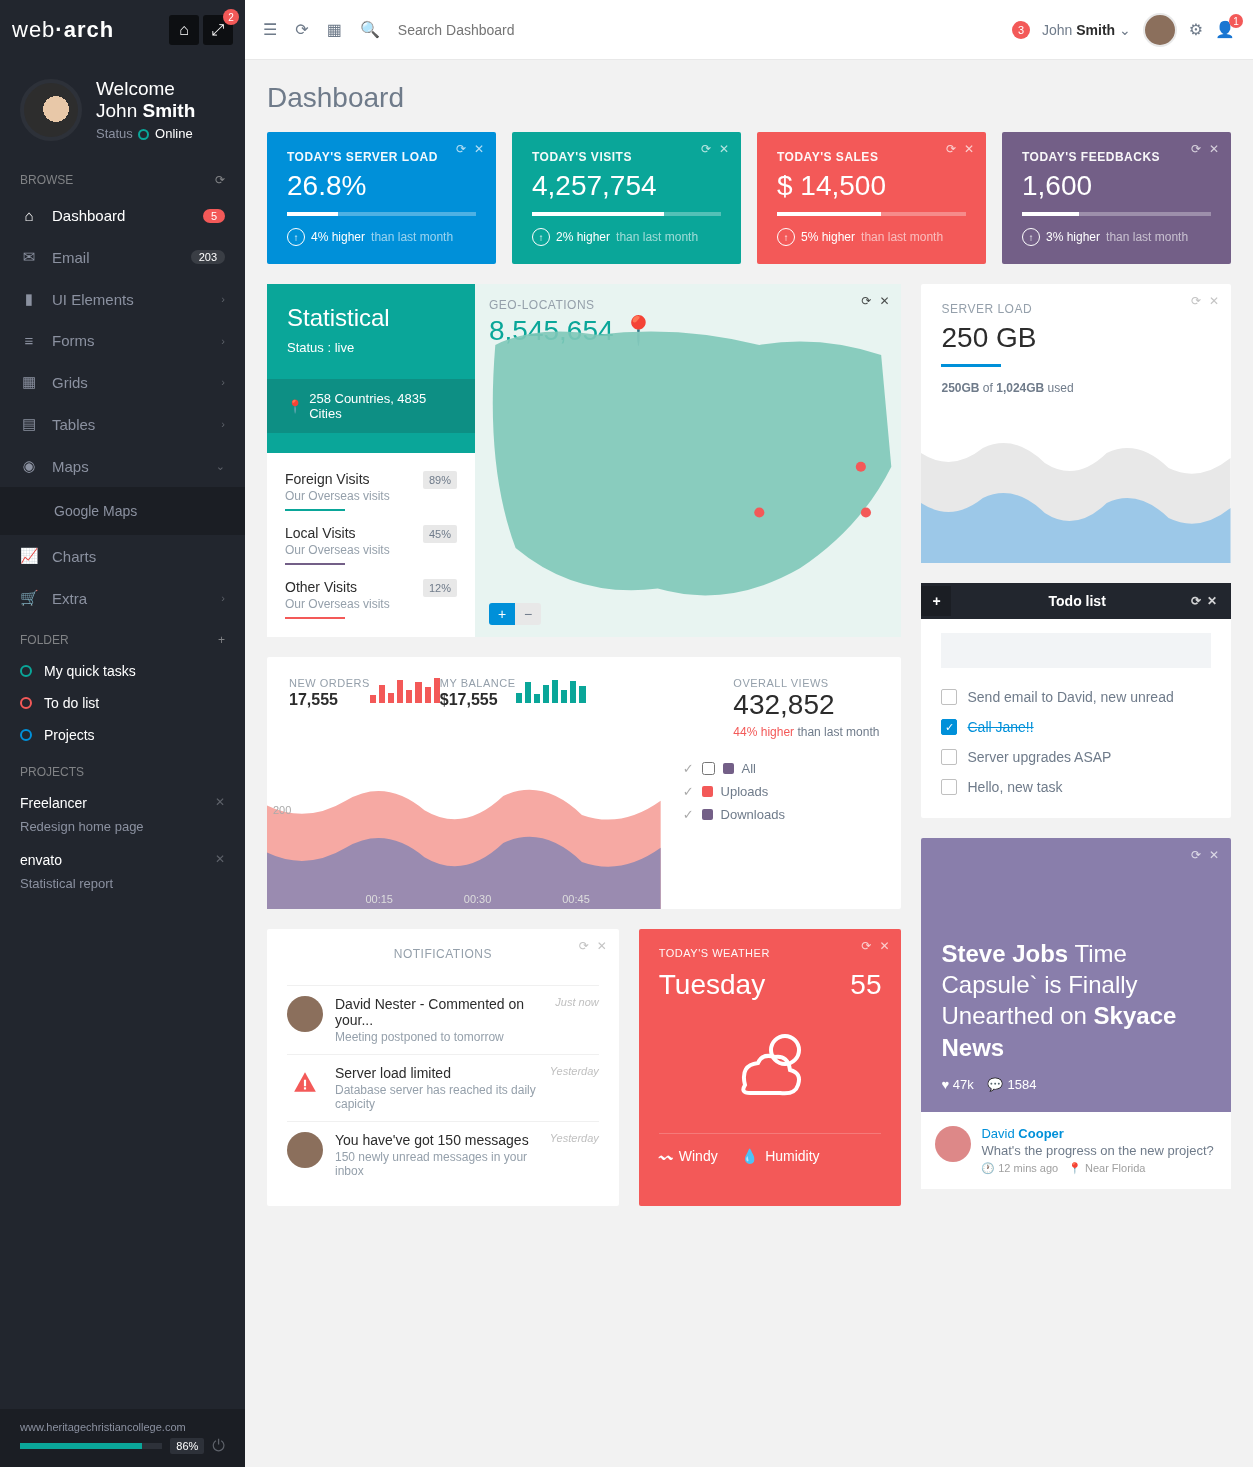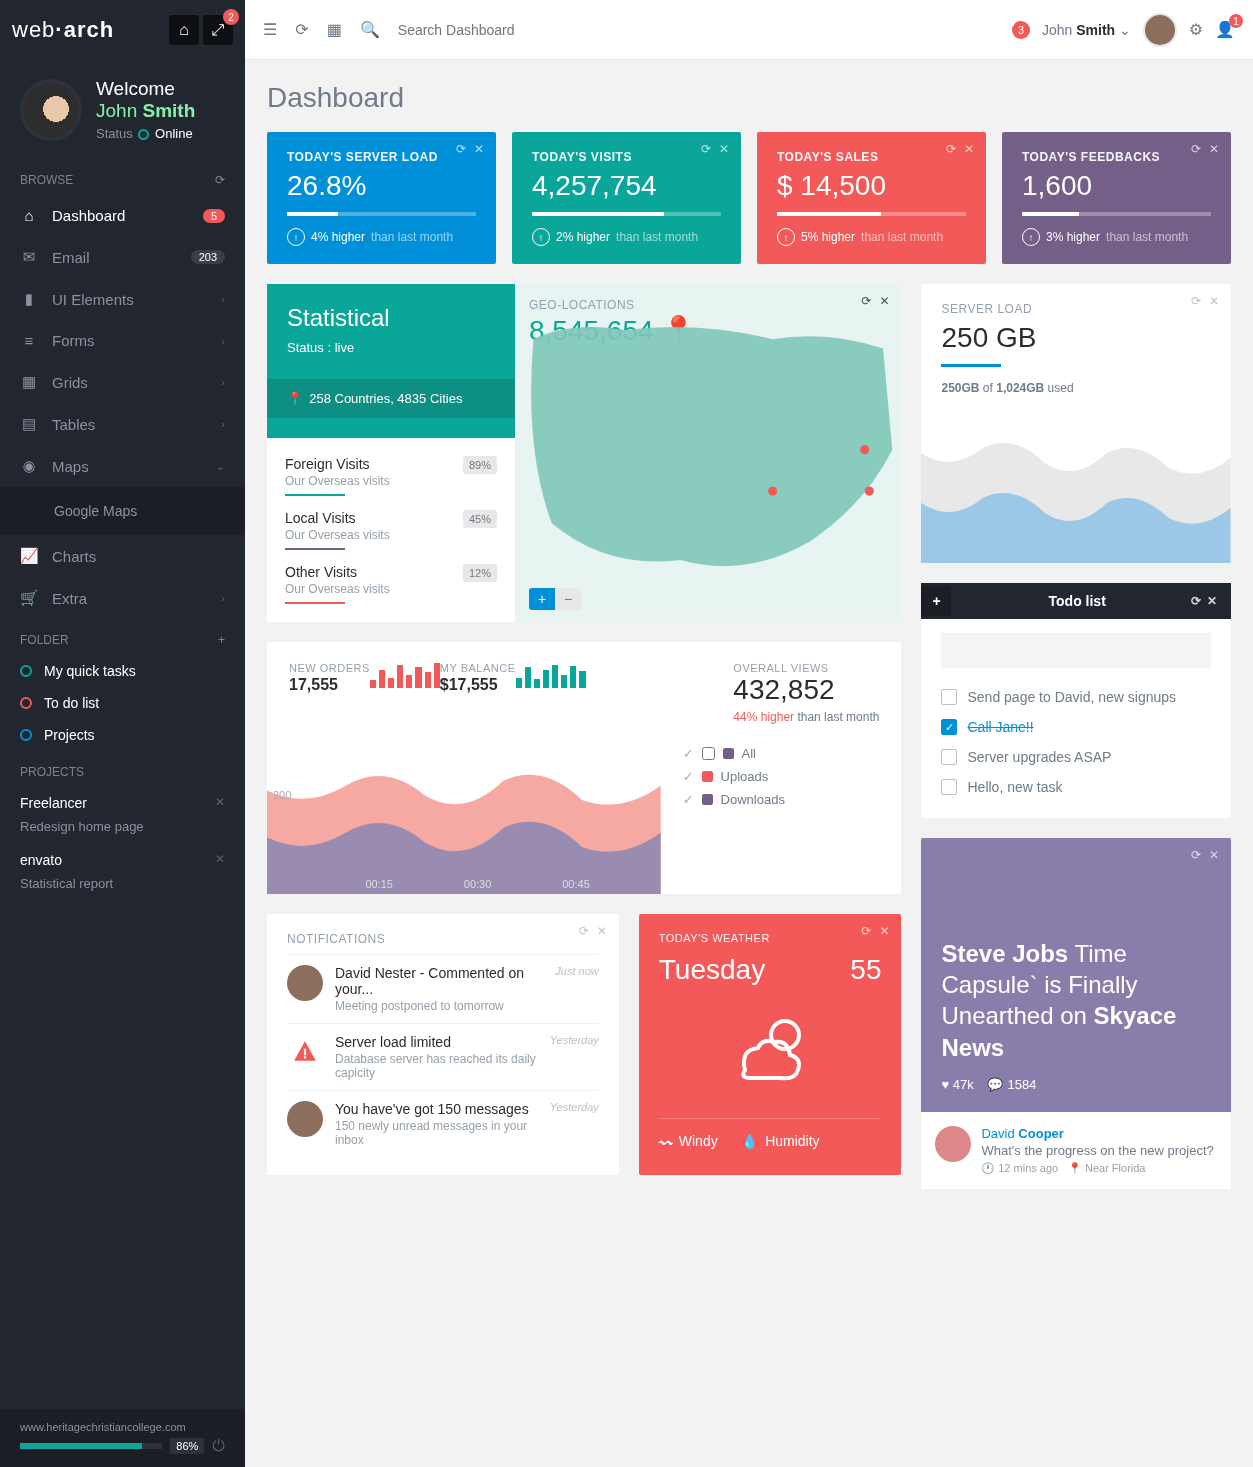--- a/index.html
+++ b/index.html
@@ -11,21 +11,21 @@
     .logo { color: #fff; font-size: 22px; font-weight: 300; letter-spacing: 1px; flex: 1; }
     .logo b { font-weight: 700; }
     .logo-icons { display: flex; gap: 4px; }
     .logo-icon-btn { width: 30px; height: 30px; background: #0d0f12; color: #fff; display: flex; align-items: center; justify-content: center; border-radius: 3px; position: relative; }
     .logo-icon-btn .badge { position: absolute; top: -6px; right: -6px; background: #f35958; color: #fff; font-size: 10px; border-radius: 50%; width: 16px; height: 16px; display: flex; align-items: center; justify-content: center; }
     
     .profile { padding: 18px 20px; display: flex; gap: 14px; align-items: center; }
     .avatar-lg { width: 62px; height: 62px; border-radius: 50%; background: #8b6f5c; border: 4px solid #2d3139; background-image: radial-gradient(circle at 32px 26px, #e8c8a8 0%, #e8c8a8 30%, #2d2d2d 30%); }
     .profile-info { flex: 1; }
     .profile-welcome { color: #fff; font-size: 19px; font-weight: 400; }
-    .profile-name { color: #86efac; font-size: 19px; font-weight: 300; }
+    .profile-name { color: #ffffff; font-size: 19px; font-weight: 300; }
     .profile-name b { font-weight: 600; }
     .profile-status { font-size: 13px; margin-top: 4px; color: #8b91a0; }
     .status-dot { display: inline-block; width: 11px; height: 11px; border: 2px solid #0aa699; border-radius: 50%; vertical-align: middle; margin: 0 2px; }
     .online { color: #fff; }
     
     .sec-heading { padding: 14px 20px 8px; font-size: 12px; color: #808285; text-transform: uppercase; display: flex; justify-content: space-between; align-items: center; }
     .sec-heading .icon-sm { font-size: 12px; }
     
     .nav-item { display: flex; align-items: center; padding: 12px 20px; color: #8b91a0; font-size: 15px; gap: 14px; cursor: pointer; }
     .nav-item.active { color: #fff; }
@@ -85,21 +85,21 @@
     .stat-foot { font-size: 12px; display: flex; align-items: center; gap: 6px; }
     .stat-foot .arrow-circle { width: 18px; height: 18px; border: 1.5px solid #fff; border-radius: 50%; display: flex; align-items: center; justify-content: center; font-size: 10px; }
     .stat-foot .faded { opacity: 0.6; }
     .card-icons { position: absolute; top: 10px; right: 12px; display: flex; gap: 8px; font-size: 12px; opacity: 0.7; }
     
     .row-two { display: flex; gap: 20px; margin-bottom: 20px; }
     .col-left { flex: 2.05; display: flex; flex-direction: column; gap: 20px; }
     .col-right { flex: 1; display: flex; flex-direction: column; gap: 20px; }
     
     .stat-map { background: #fff; border-radius: 2px; display: flex; position: relative; }
-    .stat-panel { width: 248px; background: #0aa699; color: #fff; padding: 20px; }
+    .stat-panel { width: 208px; background: #0aa699; color: #fff; padding: 20px; }
     .stat-panel h3 { font-weight: 300; font-size: 24px; }
     .stat-status { font-size: 13px; margin-top: 8px; }
     .stat-bar2 { background: #0d8f84; margin: 24px -20px 0; padding: 12px 20px; font-size: 13px; display: flex; align-items: center; gap: 6px;}
     .map-area { flex: 1; position: relative; min-height: 330px; background: linear-gradient(#e8f4f1, #e8f4f1); }
     .geo-header { position: absolute; top: 14px; left: 14px; font-size: 12px; color: #95a0ab; letter-spacing: 0.5px; }
     .geo-val { position: absolute; top: 30px; left: 14px; font-size: 28px; color: #0aa699; font-weight: 300; }
     .map-svg { position: absolute; inset: 0; }
     .visits-list { background: #fff; padding: 18px; display: flex; flex-direction: column; gap: 14px; }
     .visit-row { display: flex; align-items: flex-start; gap: 10px; }
     .visit-info { flex: 1; }
@@ -135,21 +135,21 @@
     .ov-sub { font-size: 12px; color: #6f7b8a; margin-top: 4px; }
     .ov-sub .hl { color: #f35958; }
     .legend-list { padding: 12px 22px; display: flex; flex-direction: column; gap: 8px; font-size: 13px; color: #6f7b8a; }
     .legend-row { display: flex; align-items: center; gap: 8px; }
     .legend-check { color: #aaa; }
     .legend-sq { width: 11px; height: 11px; border-radius: 2px; }
     .lsq-p { background: #735f87; } .lsq-r { background: #f35958; } .lsq-pr { background: #735f87; }
     .area-chart { height: 160px; background: linear-gradient(#fff, #fff); position: relative; text-align: center; }
     
     .notif-card { background: #fff; border-radius: 2px; padding: 18px 20px; position: relative; }
-    .nc-title { font-size: 12px; color: #95a0ab; letter-spacing: 0.5px; margin-bottom: 8px;}
+    .nc-title { font-size: 12px; color: #95a0ab; letter-spacing: 0.5px; margin-bottom: 24px; text-align: center;}
     .notif-row { display: flex; gap: 12px; padding: 10px 0; border-top: 1px solid #f0f0f0; }
     .nr-icon { width: 36px; height: 36px; border-radius: 50%; display: flex; align-items: center; justify-content: center; flex-shrink: 0;}
     .nr-avatar { background: #8b6f5c; }
     .nr-warn { background: #fff; }
     .nr-warn svg { width: 26px; height: 26px; }
     .nr-content { flex: 1; }
     .nr-title { font-size: 14px; color: #2c2c2c; }
     .nr-sub { font-size: 12px; color: #95a0ab; margin-top: 2px; }
     .nr-time { font-size: 11px; color: #c0c0c0; font-style: italic; }
     
@@ -612,21 +612,21 @@
             <div class="todo-title">Todo list</div>
             <div class="todo-hicons">
                 <span>⟳</span>
                 <span>✕</span>
               </div>
           </div>
           <input class="todo-input" style="">
           <div class="todo-list">
             <div class="todo-item">
                 <div class="todo-check"></div>
-                <span>Send page to David, new signups</span>
+                <span>Send email to David, new unread</span>
               </div>
             <div class="todo-item">
                 <div class="todo-check checked">✓</div>
                 <span class="todo-done">Call Jane!!</span>
               </div>
             <div class="todo-item">
                 <div class="todo-check"></div>
                 <span>Server upgrades ASAP</span>
               </div>
             <div class="todo-item">

